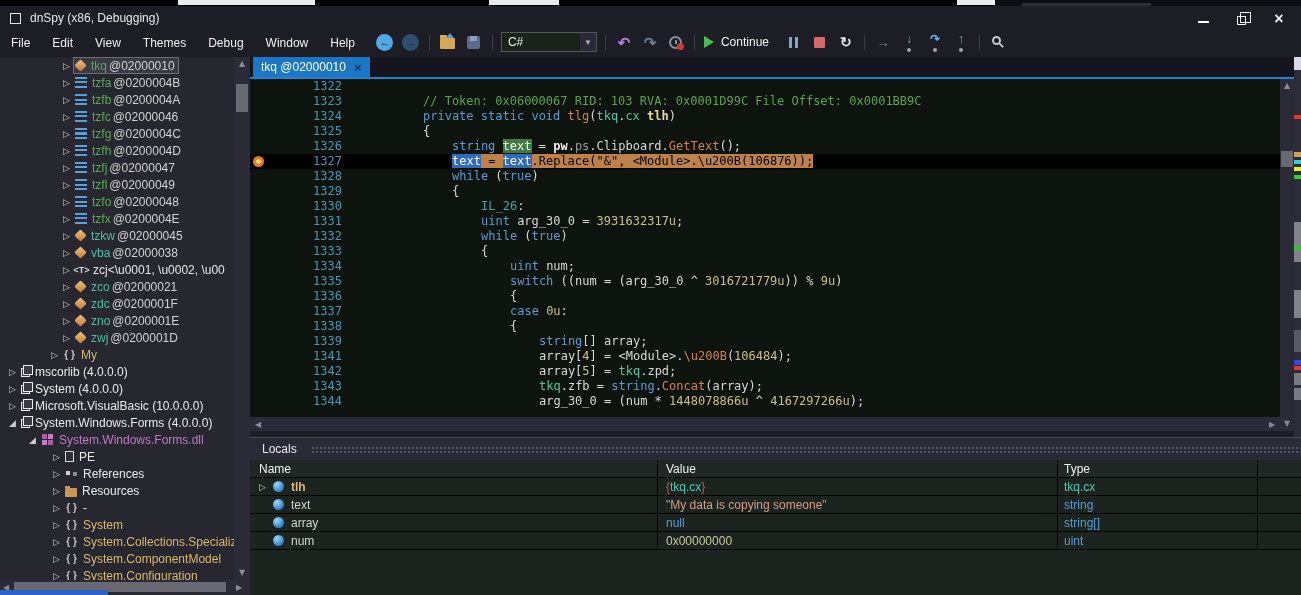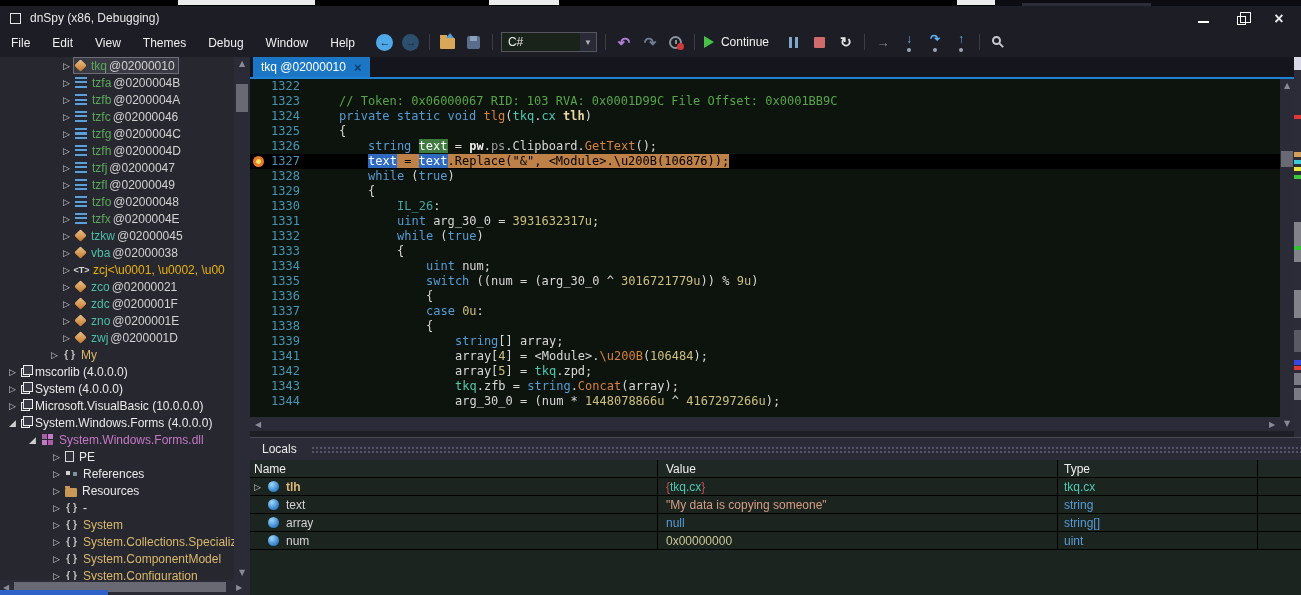--- a/index.html
+++ b/index.html
@@ -63,35 +63,35 @@
   .ic-asm::before{content:"";position:absolute;right:-4px;top:-4px;width:8px;height:8px;border:1px solid #ECECEC;background:#3A3A44;z-index:-1;}
   .ic-mod::before{content:"";position:absolute;left:1px;top:1px;width:5px;height:5px;background:#A85FA8;
       box-shadow:6px 0 0 #C47AC4,0 6px 0 #C47AC4,6px 6px 0 #A85FA8;}
   .ic-pe{width:9px;height:11px;border:1px solid #D8D8D8;background:#2E2E38;}
   .ic-ref::before{content:"";position:absolute;left:1px;top:4px;width:4px;height:4px;background:#D0D0D0;box-shadow:7px 1px 0 #8090A0;}
   .ic-res{width:12px;height:9px;background:#C89858;border-radius:1px;margin-top:3px;position:relative;}
   .ic-res::before{content:"";position:absolute;top:-2px;left:0;width:5px;height:2px;background:#C89858;}
   .tn{margin-right:2px;}
   .ts{color:#D2D2D2;}
   .n-green{color:#5BA85B;} .n-teal{color:#4BBFA6;} .n-gold{color:#D9B96A;}
-  .n-purple{color:#C678C6;} .n-white{color:#E9E9E9;} .n-gray{color:#eab308;}
+  .n-purple{color:#C678C6;} .n-white{color:#E9E9E9;} .n-gray{color:#e5e5e5;}
   
   .sb-v{position:absolute;left:234px;top:57px;width:16px;height:523px;background:#2B2B37;}
   .sb-h{position:absolute;left:0;top:580px;width:250px;height:14px;background:#2B2B37;}
   .sb-arrow{position:absolute;color:#8A8A96;font-size:8px;line-height:10px;width:100%;text-align:center;font-family:"DejaVu Sans",sans-serif;}
   .thumb{position:absolute;background:#69697350;background:#696973;}
   .bluecorner{position:absolute;left:0;top:590px;width:108px;height:5px;background:#2E62C8;z-index:4;}
   
   .tabbar{position:absolute;left:250px;top:57px;width:1051px;height:20px;background:#15151D;}
   .tab{position:absolute;left:253px;top:57px;height:20px;background:#1B77C6;display:flex;align-items:center;padding:0 8px;color:#FFF;}
   .tab-close{margin-left:8px;color:#0E3A66;font-weight:bold;font-size:13px;line-height:13px;}
   .tab-underline{position:absolute;left:250px;top:77px;width:1051px;height:2px;background:#1C82D4;}
   .codewrap{position:absolute;left:250px;top:79px;width:1030px;height:338px;background:#0D130D;overflow:hidden;
             font-family:"DejaVu Sans Mono",monospace;font-size:12px;line-height:15px;}
-  .crow{display:flex;height:15px;white-space:pre;}
+  .crow{display:flex;height:15px;white-space:pre;gap:42px;}
   .crow.cur{background:#000;}
   .gut{width:18px;flex:none;position:relative;}
   .bpdot{position:absolute;left:3px;top:2px;width:11px;height:11px;border-radius:50%;
          background:radial-gradient(circle,#F8E060 0 26%,#E87A2A 36%);}
   .lnum{width:36px;flex:none;text-align:right;padding-right:4px;color:#4596B5;}
   .ct{padding-left:6px;}
   .s-kw{color:#569CD6;} .s-cm{color:#57A64A;} .s-m{color:#D7823F;} .s-ty{color:#4EC9B0;}
   .s-pl{color:#D8D8D8;} .s-num{color:#CDC07E;} .s-gr{color:#9B9B9B;}
   .s-bw{color:#EDEDED;font-weight:bold;} .s-pr{color:#E8D9A2;font-weight:bold;} .s-lb{color:#45A5A5;margin-top:8px;}
   .s-hlg{background:#3F7A3F;color:#FFF;} .s-hlb{background:#2E6BC0;color:#FFF;}
@@ -100,21 +100,21 @@
   .ed-v{position:absolute;left:1280px;top:79px;width:14px;height:352px;background:#2B2B37;}
   .markerstrip{position:absolute;left:1294px;top:57px;width:7px;height:538px;background:#2C2C38;}
   .mk{position:absolute;left:0;width:7px;}
   
   .locals{position:absolute;left:250px;top:437px;width:1085px;height:158px;background:#1C2420;border-top:1px solid #4A4A55;}
   .loc-title{height:22px;background:#2B2B38;display:flex;align-items:center;padding:0 10px 0 12px;color:#ECECEC;}
   .loc-dots{flex:1;height:8px;margin:2px 12px 0 14px;background-image:radial-gradient(#55556A 1px,transparent 1.2px);background-size:4px 4px;}
   .loc-close{color:#ECECEC;font-size:15px;font-weight:bold;line-height:15px;}
   .loc-head{display:flex;height:18px;align-items:center;border-bottom:1px solid #000;color:#F0F0F0;background:#1F2824;}
   .loc-row{display:flex;height:18px;align-items:center;border-bottom:1px solid #000;}
-  .lc-name{width:408px;padding-left:4px;display:flex;align-items:center;border-right:1px solid #000;height:100%;}
+  .lc-name{width:408px;padding-left:9px;display:flex;align-items:center;border-right:1px solid #000;height:100%;}
   .lc-val{width:400px;padding-left:8px;border-right:1px solid #000;height:100%;display:flex;align-items:center;white-space:pre;}
   .lc-type{width:200px;padding-left:6px;border-right:1px solid #000;height:100%;display:flex;align-items:center;}
   .loc-exp{width:14px;color:#CFCFCF;font-size:9px;font-family:"DejaVu Sans",sans-serif;}
   .ic-sphere{width:11px;height:11px;border-radius:50%;flex:none;margin-right:7px;
              background:radial-gradient(circle at 35% 30%,#9FD8F8,#2C7CC8 72%);}
   .lv-gold{color:#DCB67A;font-weight:bold;} .lv-plain{color:#D4D4D4;}
   .s-br{color:#C75050;} .s-str{color:#D69D85;} .s-numv{color:#CCC999;}
 </style>
 </head>
 <body>

